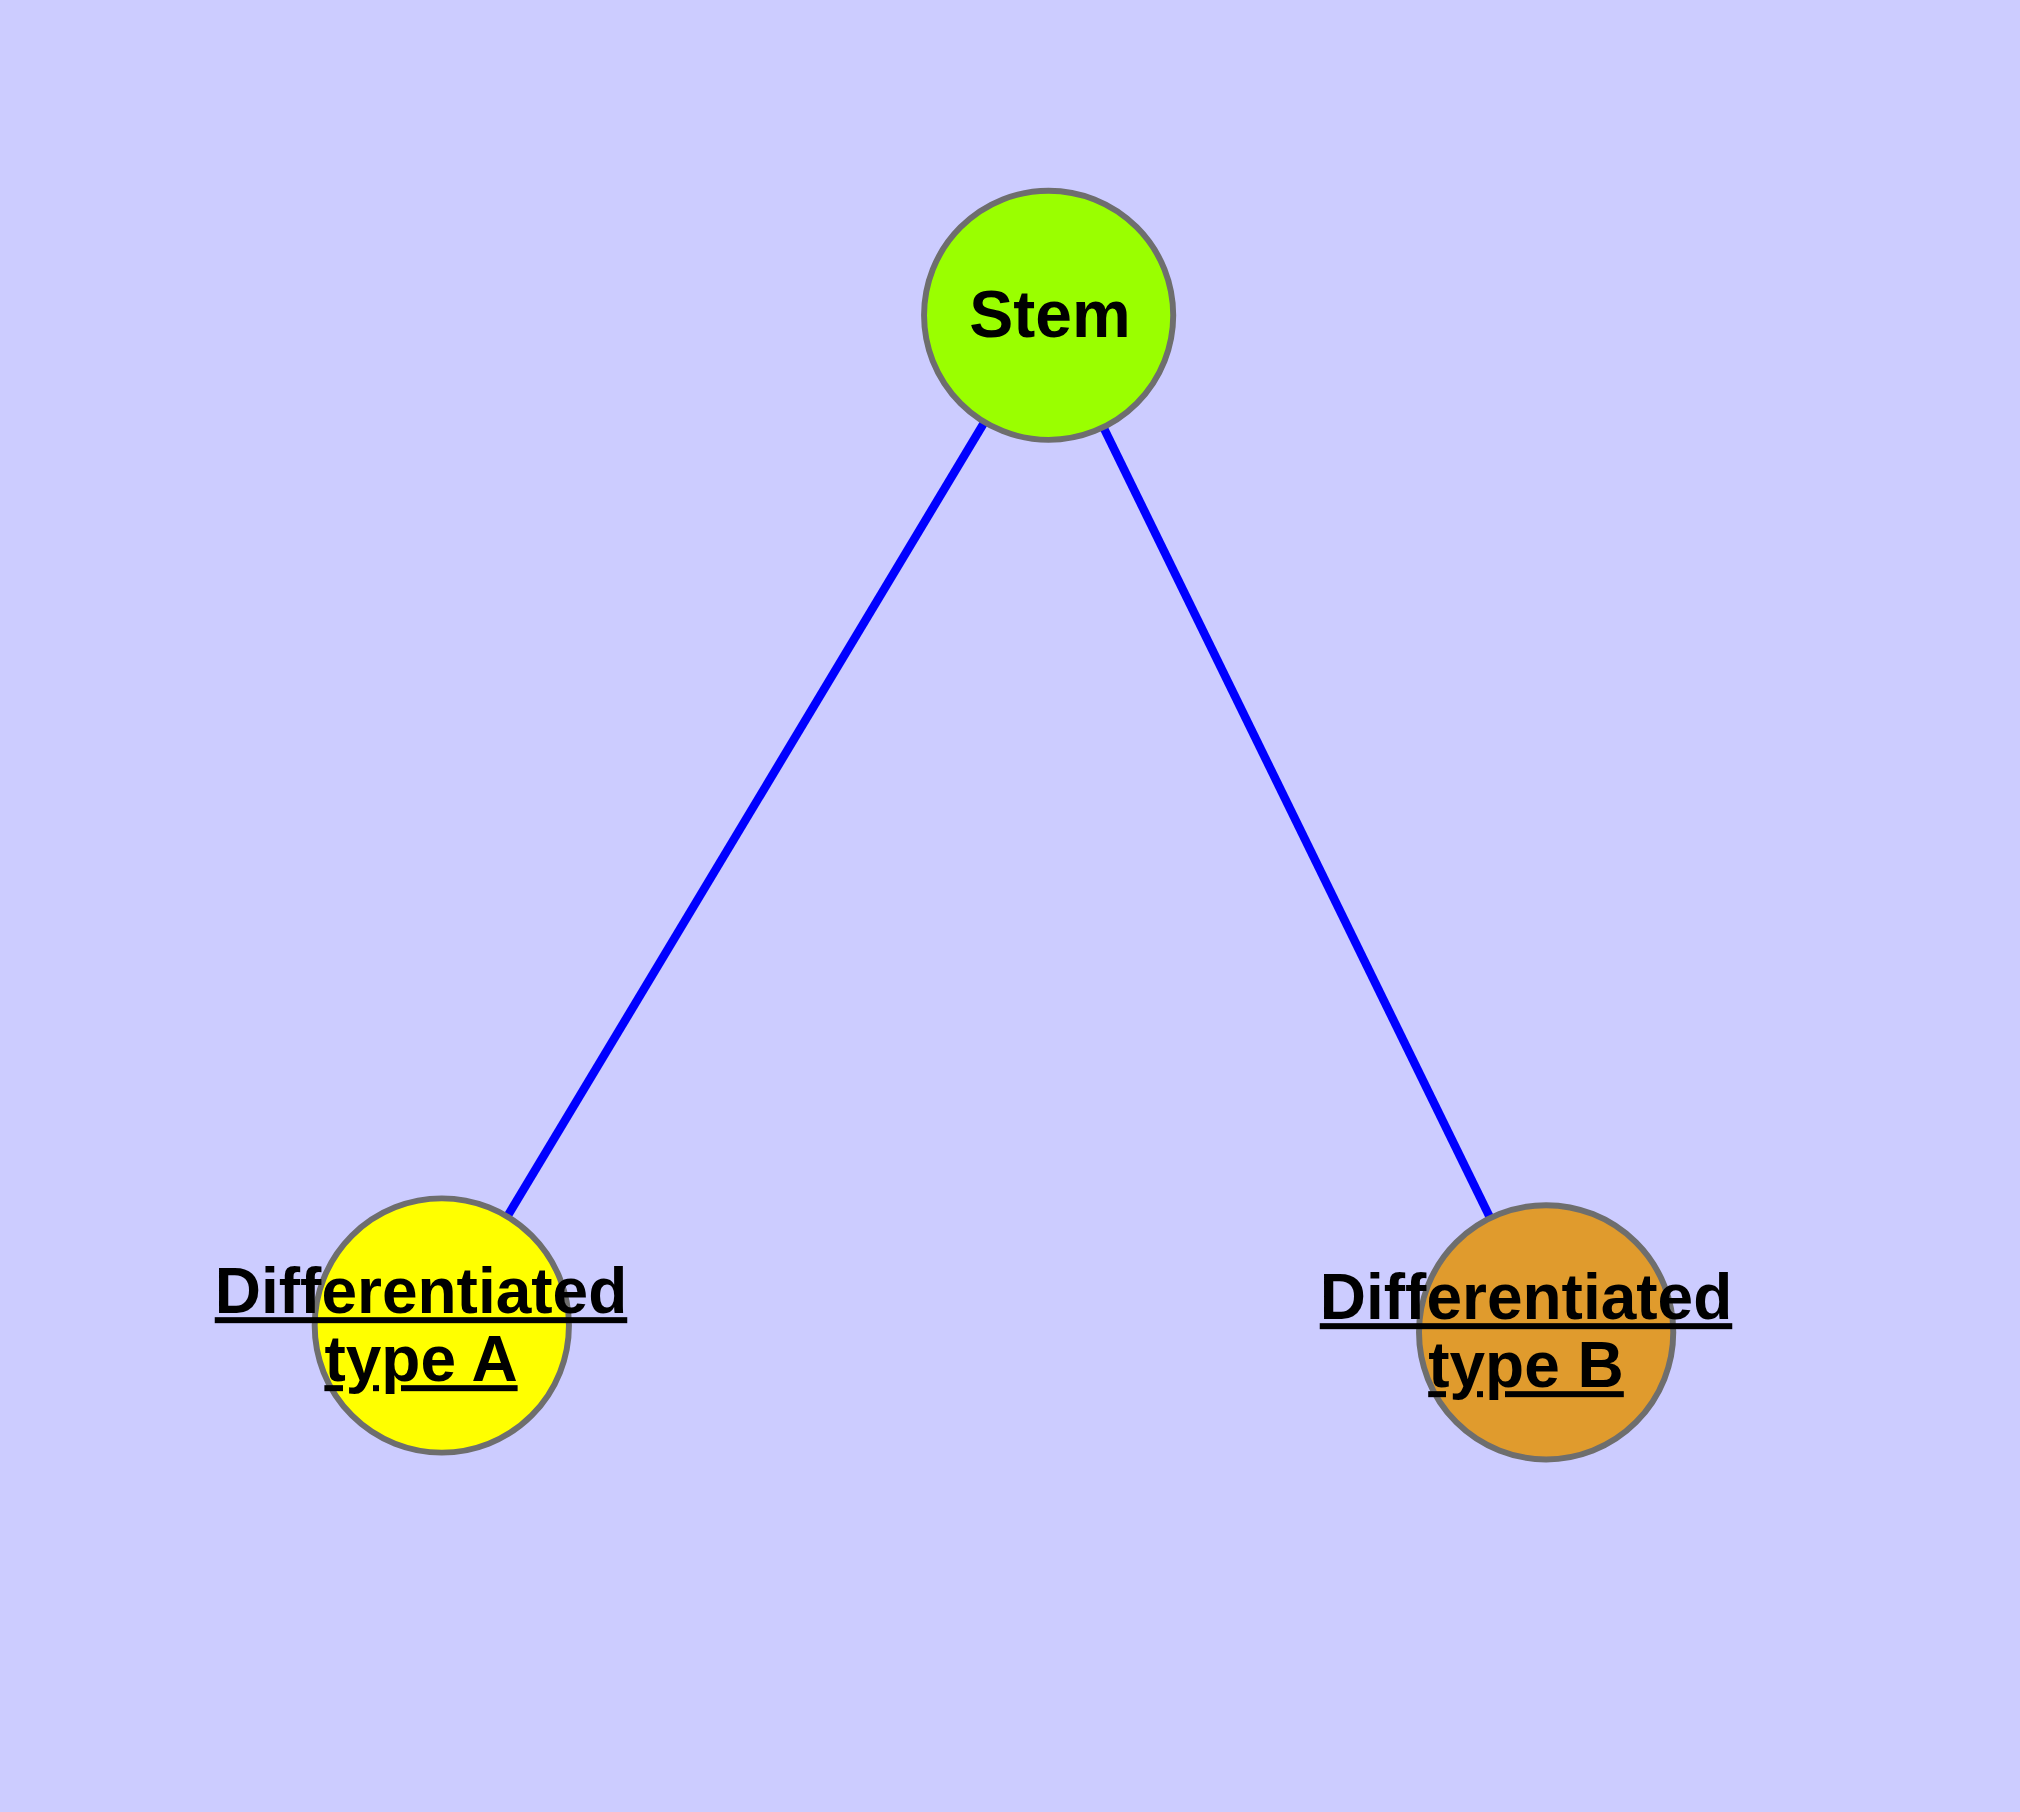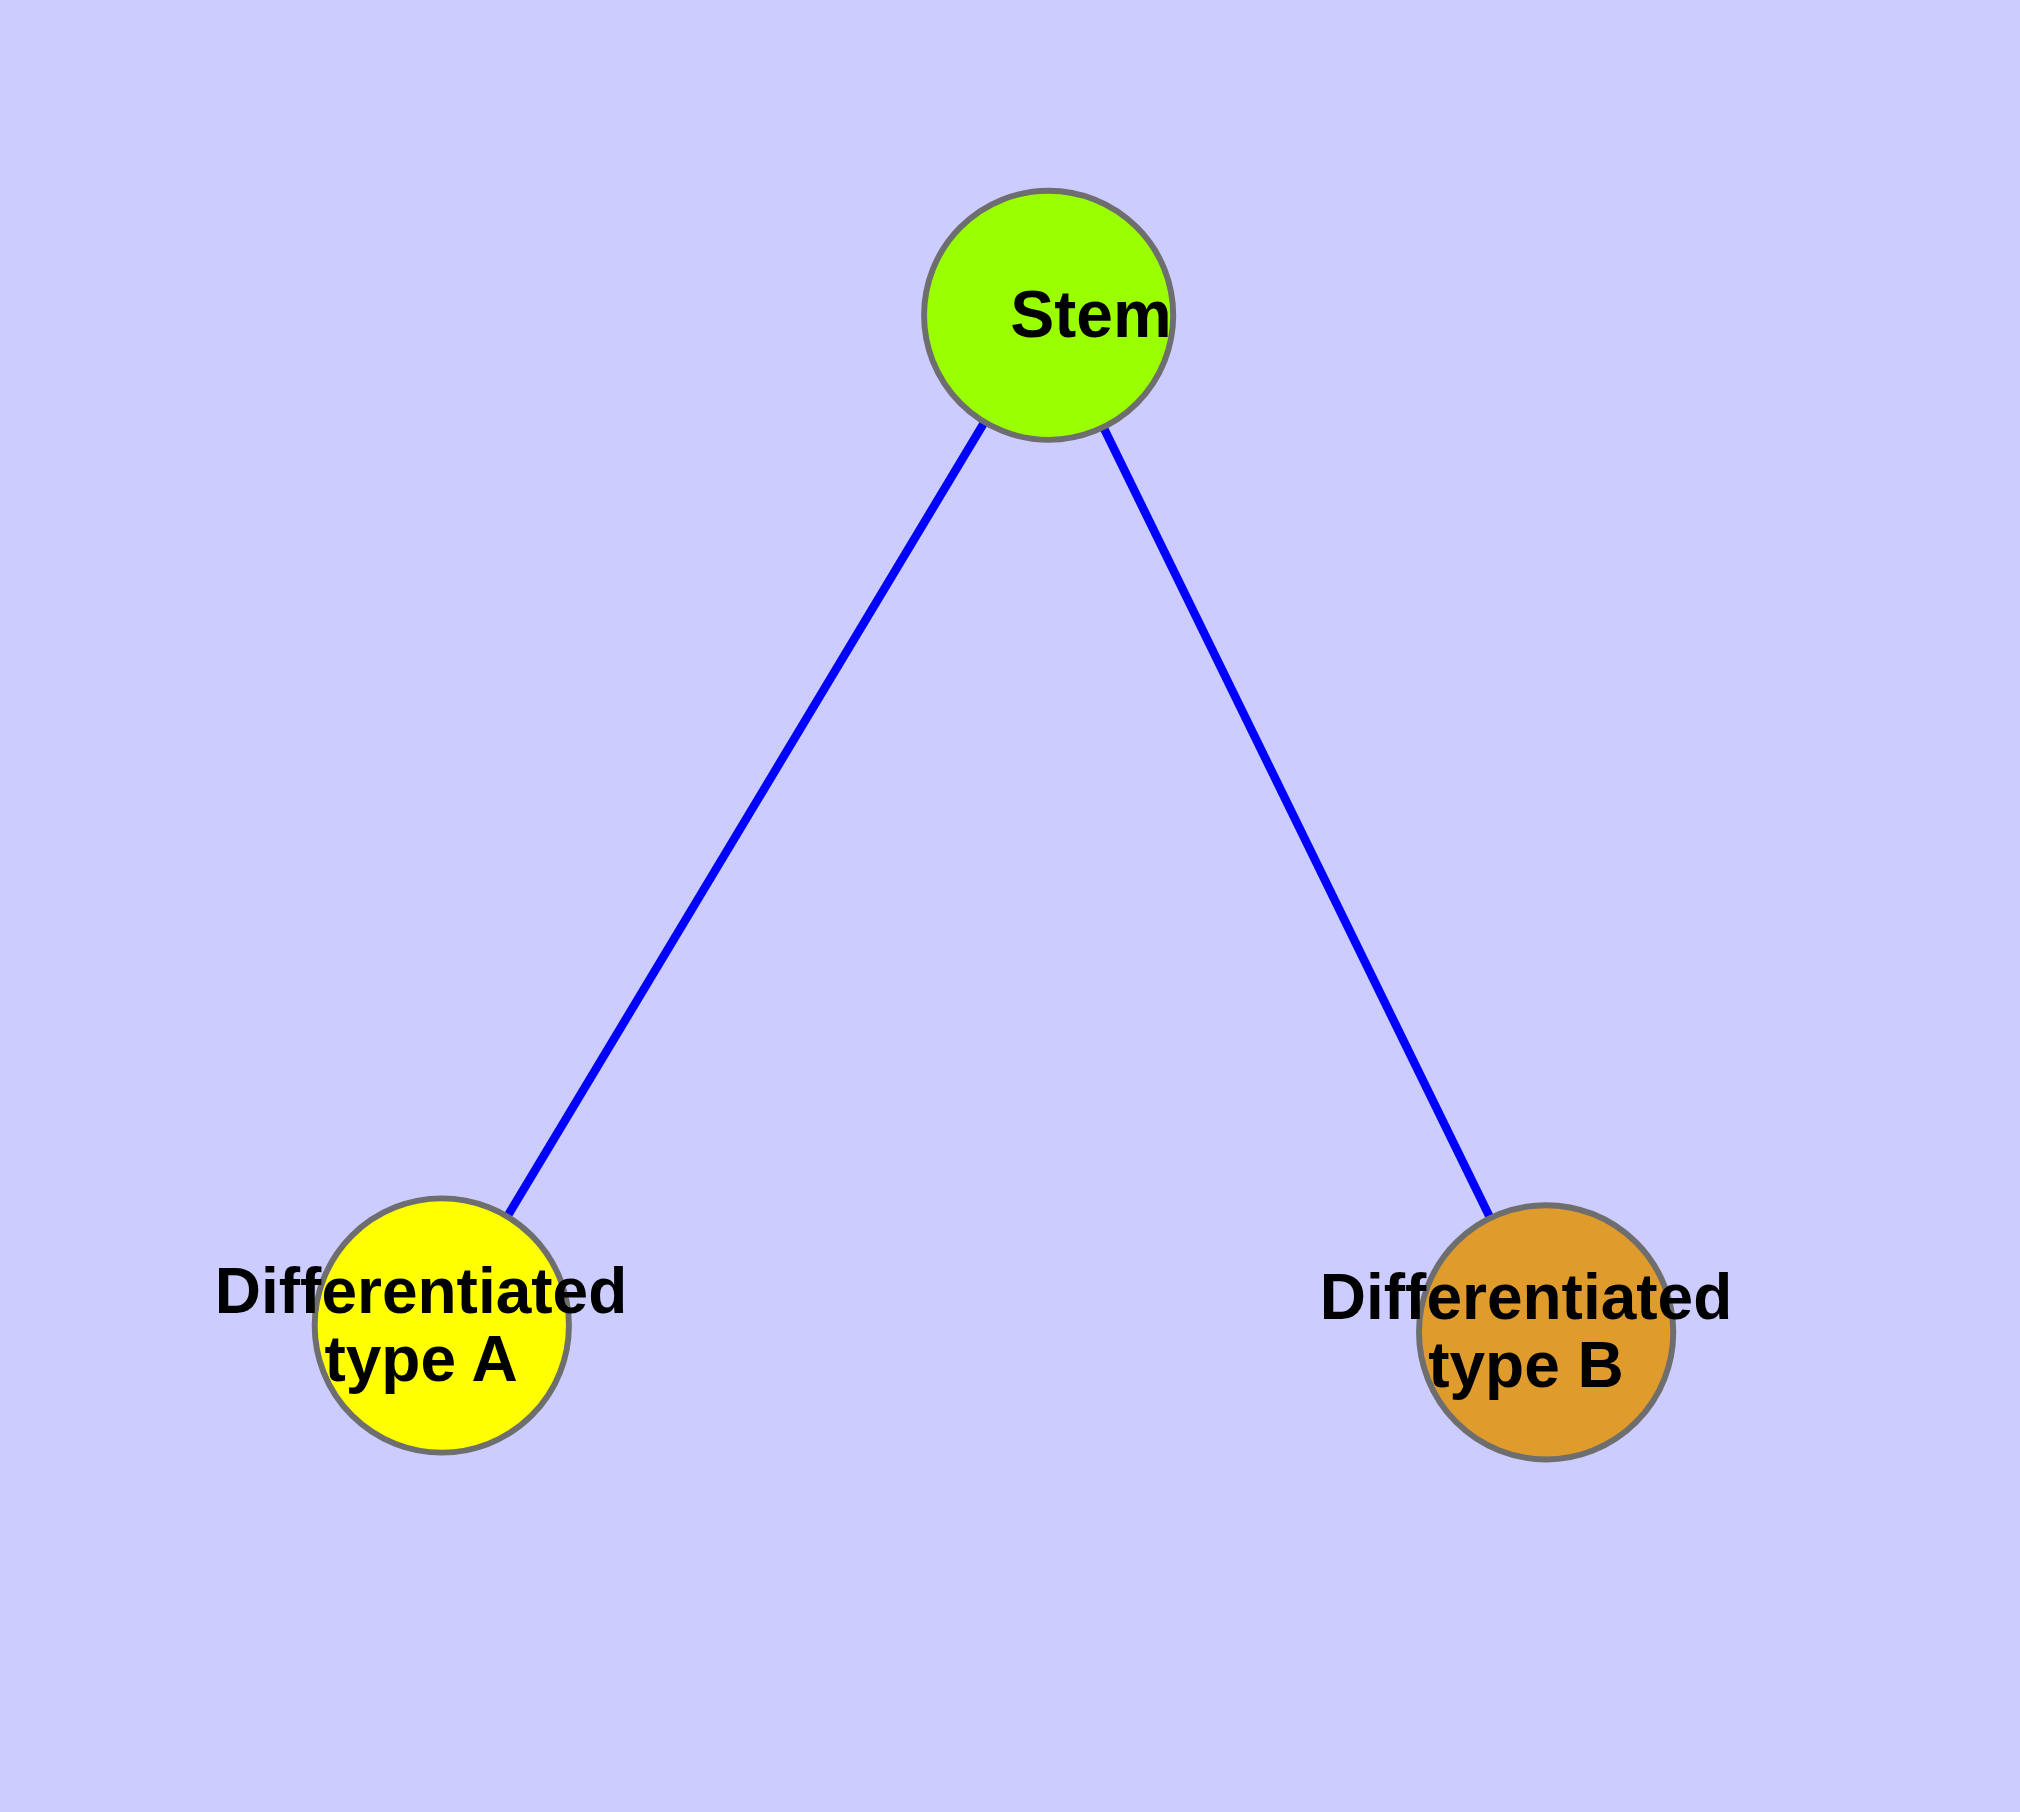--- a/index.html
+++ b/index.html
@@ -35,20 +35,21 @@
     white-space: pre;
     line-height: 1.06;
     pointer-events: none;
     transform: translate(-50%, -50%);
   }
   .label-stem {
     font-size: 66px;
   }
   .label-leaf {
     font-size: 64px;
+    text-decoration: underline;
   }
 </style>
 </head>
 <body>
 
 <div id="canvas" style="width: 2021px; height: 1812px;">
 
   <div id="graph-background" style="background: rgb(204, 204, 255);"></div>
 
   <svg id="graph-svg" viewBox="0 0 2384 2138" xmlns="http://www.w3.org/2000/svg" style="width: 2021px; height: 1812px;">
@@ -68,21 +69,21 @@
       <line id="edge-stem-diff-b" x1="1237" y1="372" x2="1824" y2="1572" stroke="#0000ff" stroke-width="10" stroke-linecap="butt"></line>
     </g>
 
     <g id="nodes-layer">
       <circle id="node-stem" cx="1237" cy="372" r="147" fill="#9aff00" stroke="#6e6e6e" stroke-width="7"></circle>
       <circle id="node-diff-a" cx="521" cy="1564" r="150" fill="#ffff00" stroke="#6e6e6e" stroke-width="7"></circle>
       <circle id="node-diff-b" cx="1824" cy="1572" r="150" fill="#e09b2d" stroke="#6e6e6e" stroke-width="7"></circle>
     </g>
   </svg>
 
-  <div id="label-stem" class="node-label label-stem" style="font-size: 66px; left: 1050px; top: 315px; margin-left: 41px;">Stem</div>
+  <div id="label-stem" class="node-label label-stem" style="font-size: 66px; left: 1050px; top: 315px;">Stem</div>
 
   <div id="label-diff-a" class="node-label label-leaf" style="font-size: 64px; left: 421px; top: 1326px;">Differentiated
 type A</div>
 
   <div id="label-diff-b" class="node-label label-leaf" style="font-size: 64px; left: 1526px; top: 1332px;">Differentiated
 type B</div>
 
 </div>
 
 

